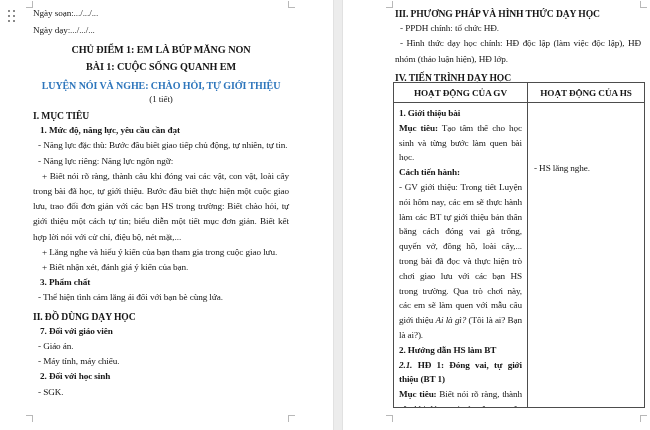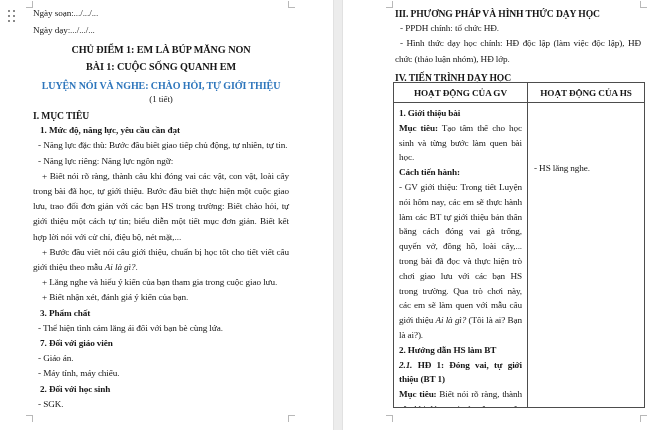--- a/index.html
+++ b/index.html
@@ -80,46 +80,46 @@
       <p class="doc-title first">CHỦ ĐIỂM 1: EM LÀ BÚP MĂNG NON</p>
       <p class="doc-title">BÀI 1: CUỘC SỐNG QUANH EM</p>
       <p class="subtitle" style="color: rgb(46, 118, 188);">LUYỆN NÓI VÀ NGHE: CHÀO HỎI, TỰ GIỚI THIỆU</p>
       <p class="tiet">(1 tiết)</p>
 
       <p class="h-sec">I. MỤC TIÊU</p>
       <p class="h-sub">1. Mức độ, năng lực, yêu cầu cần đạt</p>
       <p class="para">- Năng lực đặc thù: Bước đầu biết giao tiếp chủ động, tự nhiên, tự tin.</p>
       <p class="para">- Năng lực riêng: Năng lực ngôn ngữ:</p>
       <p class="para plus just">+ Biết nói rõ ràng, thành câu khi đóng vai các vật, con vật, loài cây trong bài đã học, tự giới thiệu. Bước đầu biết thực hiện một cuộc giao lưu, trao đổi đơn giản với các bạn HS trong trường: Biết chào hỏi, tự giới thiệu một cách tự tin; biểu diễn một tiết mục đơn giản. Biết kết hợp lời nói với cử chỉ, điệu bộ, nét mặt,...</p>
-      <p class="para plus just"><span>+ Bước đầu viết nói câu giới thiệu, chuẩn bị học tốt cho tiết viết câu giới thiệu theo mẫu </span><i>Ai là gì?</i><span>.</span></p>
       <p class="para plus">+ Lắng nghe và hiểu ý kiến của bạn tham gia trong cuộc giao lưu.</p>
       <p class="para plus">+ Biết nhận xét, đánh giá ý kiến của bạn.</p>
       <p class="h-sub">3. Phẩm chất</p>
       <p class="para">- Thể hiện tình cảm lắng ái đối với bạn bè cùng lứa.</p>
 
+      <p class="h-sec">II. ĐỒ DÙNG DẠY HỌC</p>
       <p class="h-sub">7. Đối với giáo viên</p>
       <p class="para">- Giáo án.</p>
       <p class="para">- Máy tính, máy chiếu.</p>
       <p class="h-sub">2. Đối với học sinh</p>
       <p class="para">- SGK.</p>
     </div>
   </div>
 
   <div class="page-gap"></div>
 
   <div class="page" id="page2">
     <div class="crop tl" style="left:43px; top:1px;"></div>
     <div class="crop tr" style="left:297px; top:1px;"></div>
     <div class="crop bl" style="left:43px; bottom:8px;"></div>
     <div class="crop br" style="left:297px; bottom:8px;"></div>
 
     <div class="p2-content">
       <p class="h-sec" style="margin-top:1px;">III. PHƯƠNG PHÁP VÀ HÌNH THỨC DẠY HỌC</p>
       <p class="para">- PPDH chính: tổ chức HĐ.</p>
-      <p class="para just">- Hình thức dạy học chính: HĐ độc lập (làm việc độc lập), HĐ chức (thảo luận nhóm), HĐ lớp.</p>
+      <p class="para just">- Hình thức dạy học chính: HĐ độc lập (làm việc độc lập), HĐ nhóm (thảo luận hiện), HĐ lớp.</p>
       <p class="h-sec">IV. TIẾN TRÌNH DẠY HỌC</p>
     </div>
 
     <div class="gv-table">
       <div class="thead">
         <div class="th gv">HOẠT ĐỘNG CỦA GV</div>
         <div class="th hs">HOẠT ĐỘNG CỦA HS</div>
       </div>
       <div class="tbody">
         <div class="td gv">

